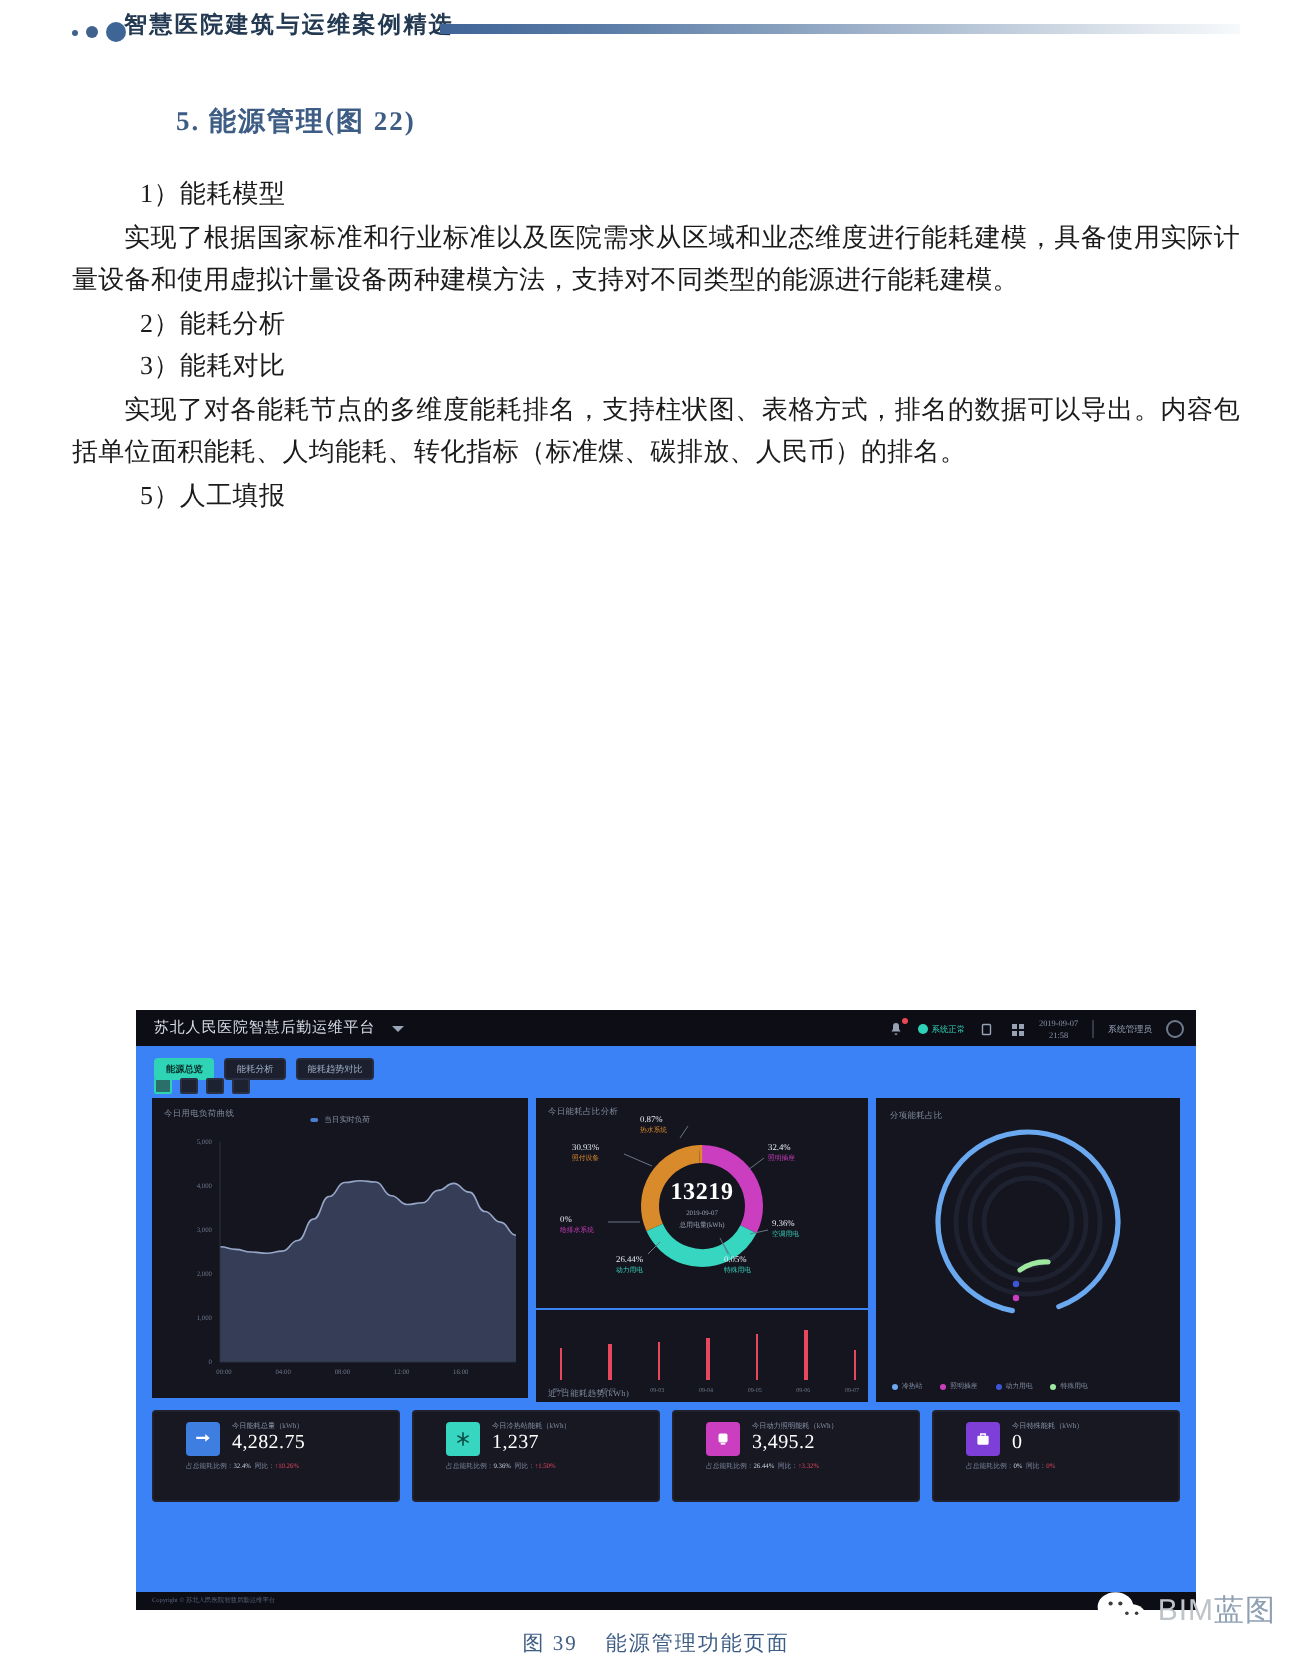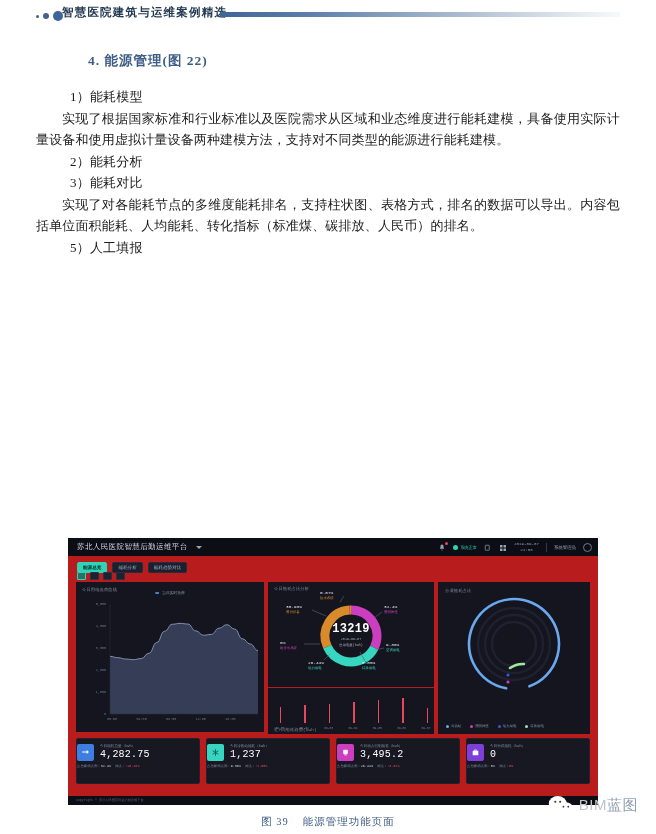--- a/index.html
+++ b/index.html
@@ -44,23 +44,22 @@
   p.body{
     margin:0;
     font-size:13px;line-height:21.5px;letter-spacing:0.15px;
     text-indent:26px;text-align:justify;
     color:#1b1b1b;
   }
 
   
   .figwrap{position:absolute;left:68px;top:505px;width:530px;height:300px;}
   .dash{
-    position:absolute;inset:0;background:#b91c1c;overflow:hidden;
-    font-family:Liberation Mono, monospace;
-    margin-top:33px;
+    position:absolute;inset:0;background:#3b82f6;overflow:hidden;
+    font-family:Liberation Serif, serif;
   }
 
   
   .d-top{position:absolute;left:0;top:0;width:530px;height:18px;background:#0d0d16;}
   .d-title{position:absolute;left:9px;top:4px;font-size:7.5px;color:#d7dde8;letter-spacing:.4px;white-space:nowrap;}
   .caret{position:absolute;left:128px;top:8px;width:0;height:0;border-left:3px solid transparent;border-right:3px solid transparent;border-top:3px solid #9aa6b8;}
   .d-tools{position:absolute;right:6px;top:3px;height:13px;display:flex;align-items:center;gap:7px;}
   .tool{position:relative;width:8px;height:8px;color:#97a3b5;}
   .tool svg{display:block;}
   .badge{position:absolute;right:-2px;top:-2px;width:3px;height:3px;border-radius:50%;background:#e8484f;}
@@ -113,21 +112,21 @@
   
   #ringPanel{left:370px;top:44px;width:152px;height:152px;}
   .ring-legend{position:absolute;left:8px;bottom:6px;width:138px;display:flex;flex-wrap:wrap;gap:2px 9px;}
   .rl{display:flex;align-items:center;gap:2px;}
   .rl i{width:3px;height:3px;border-radius:50%;display:block;}
   .rl span{font-size:3.4px;color:#8592a6;white-space:nowrap;}
 
   
   .kpis{position:absolute;left:8px;top:200px;width:514px;height:46px;display:flex;gap:6px;}
   .kpi{flex:1;background:#181823;border:1px solid #22222f;border-radius:2px;position:absolute;}
-  .kpi{position:relative;padding:5px 0;}
+  .kpi{position:relative;padding:5px 16px;}
   .kpi-row{display:flex;align-items:flex-start;gap:6px;}
   .kpi-ico{width:17px;height:17px;border-radius:2px;display:flex;align-items:center;justify-content:center;color:#fff;flex:none;}
   .kpi-ttl{font-size:3.6px;color:#8592a6;white-space:nowrap;}
   .kpi-val{font-size:10px;color:#ffffff;margin-top:1px;letter-spacing:.2px;}
   .kpi-foot{font-size:3.4px;color:#77839a;margin-top:3px;white-space:nowrap;}
   .kpi-foot b{color:#c9d3e0;font-weight:normal;}
   .kpi-foot em{font-style:normal;color:#e8485e;}
 
   .d-foot{position:absolute;left:0;bottom:0;width:530px;height:9px;background:#0d0d16;}
   .d-foot span{position:absolute;left:8px;top:2px;font-size:3.2px;color:#59637a;white-space:nowrap;}
@@ -152,21 +151,21 @@
   <div class="dots">
     <i class="dot d1"></i>
     <i class="dot d2"></i>
     <i class="dot d3"></i>
   </div>
   <div class="runhead-title">智慧医院建筑与运维案例精选</div>
   <div class="runbar"></div>
 </div>
 
 <div class="col">
-  <h2 class="sec">4. 能源管理(图 22)</h2>
+  <h2 class="sec">5. 能源管理(图 22)</h2>
 
   <div class="sub">1）能耗模型</div>
   <p class="body">实现了根据国家标准和行业标准以及医院需求从区域和业态维度进行能耗建模，具备使用实际计量设备和使用虚拟计量设备两种建模方法，支持对不同类型的能源进行能耗建模。</p>
 
   <div class="sub">2）能耗分析</div>
 
   <div class="sub">3）能耗对比</div>
 
   <p class="body">实现了对各能耗节点的多维度能耗排名，支持柱状图、表格方式，排名的数据可以导出。内容包括单位面积能耗、人均能耗、转化指标（标准煤、碳排放、人民币）的排名。</p>
 

